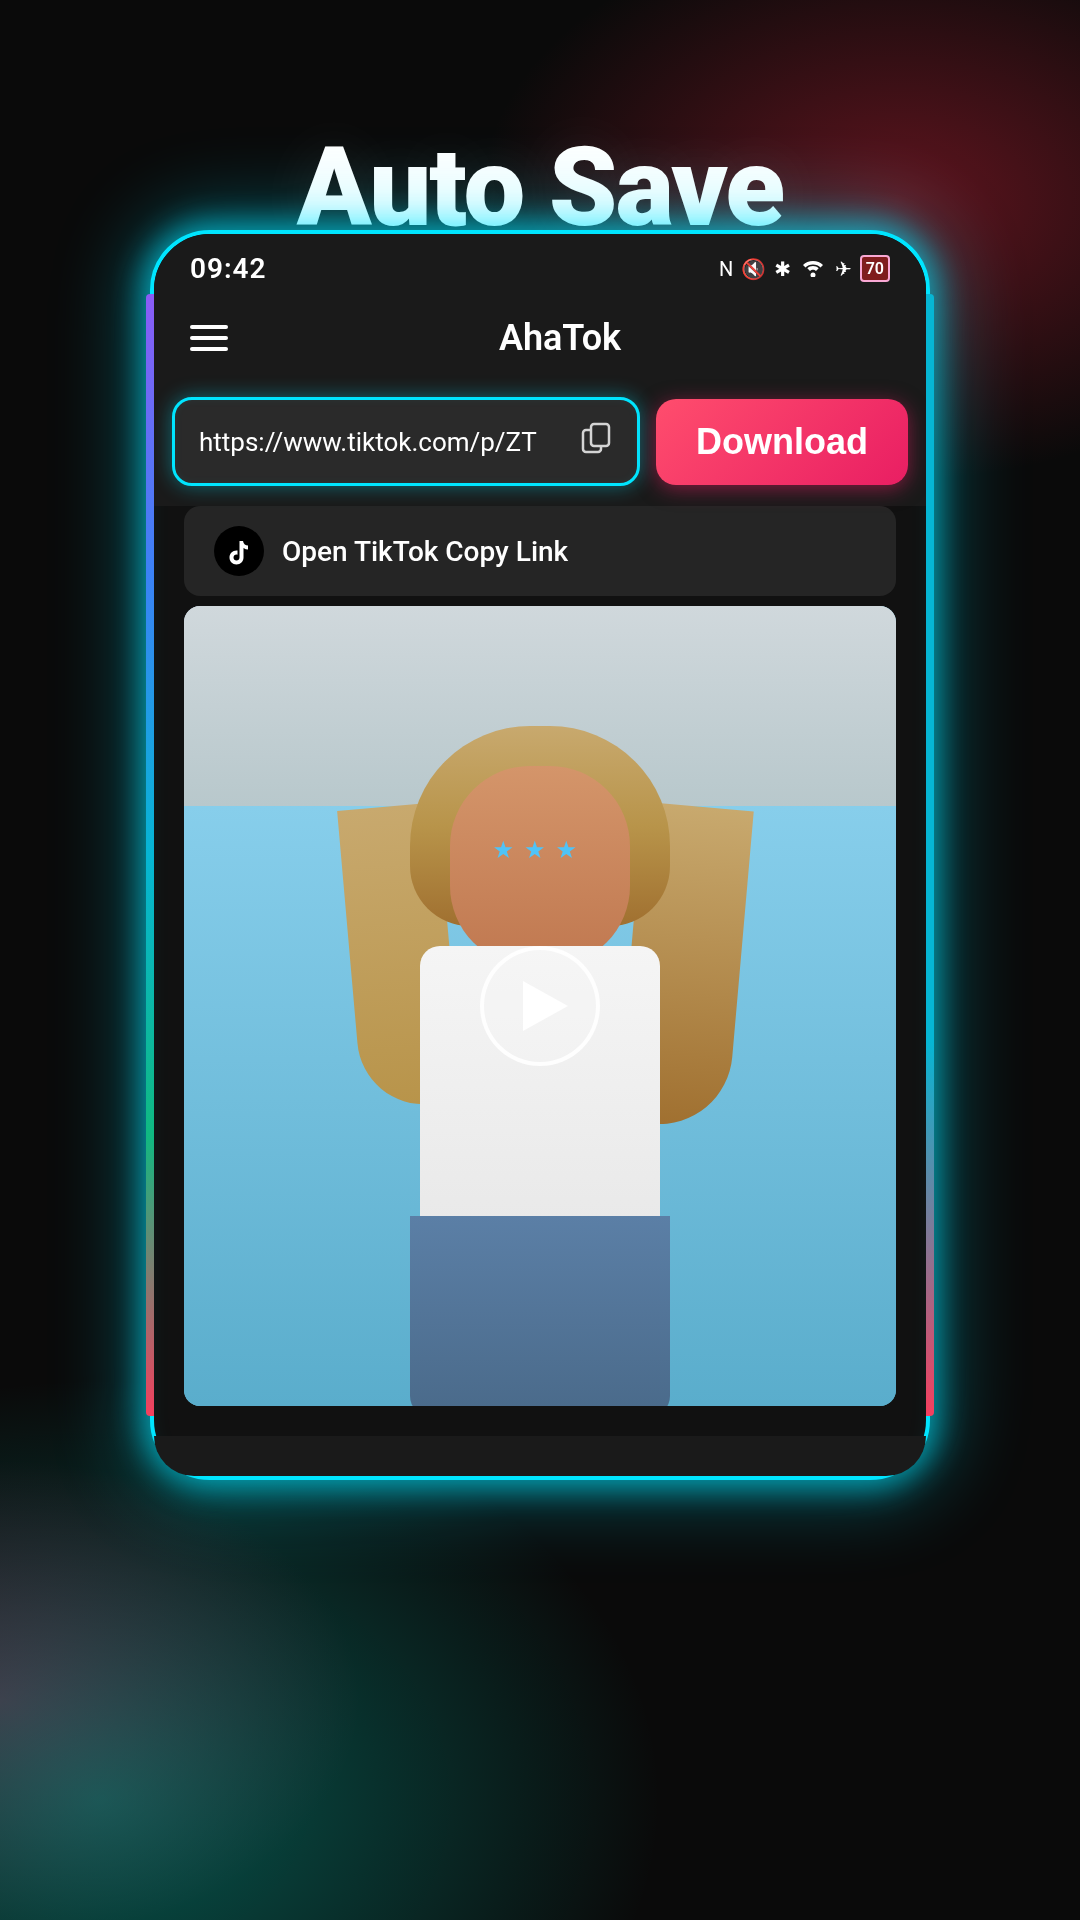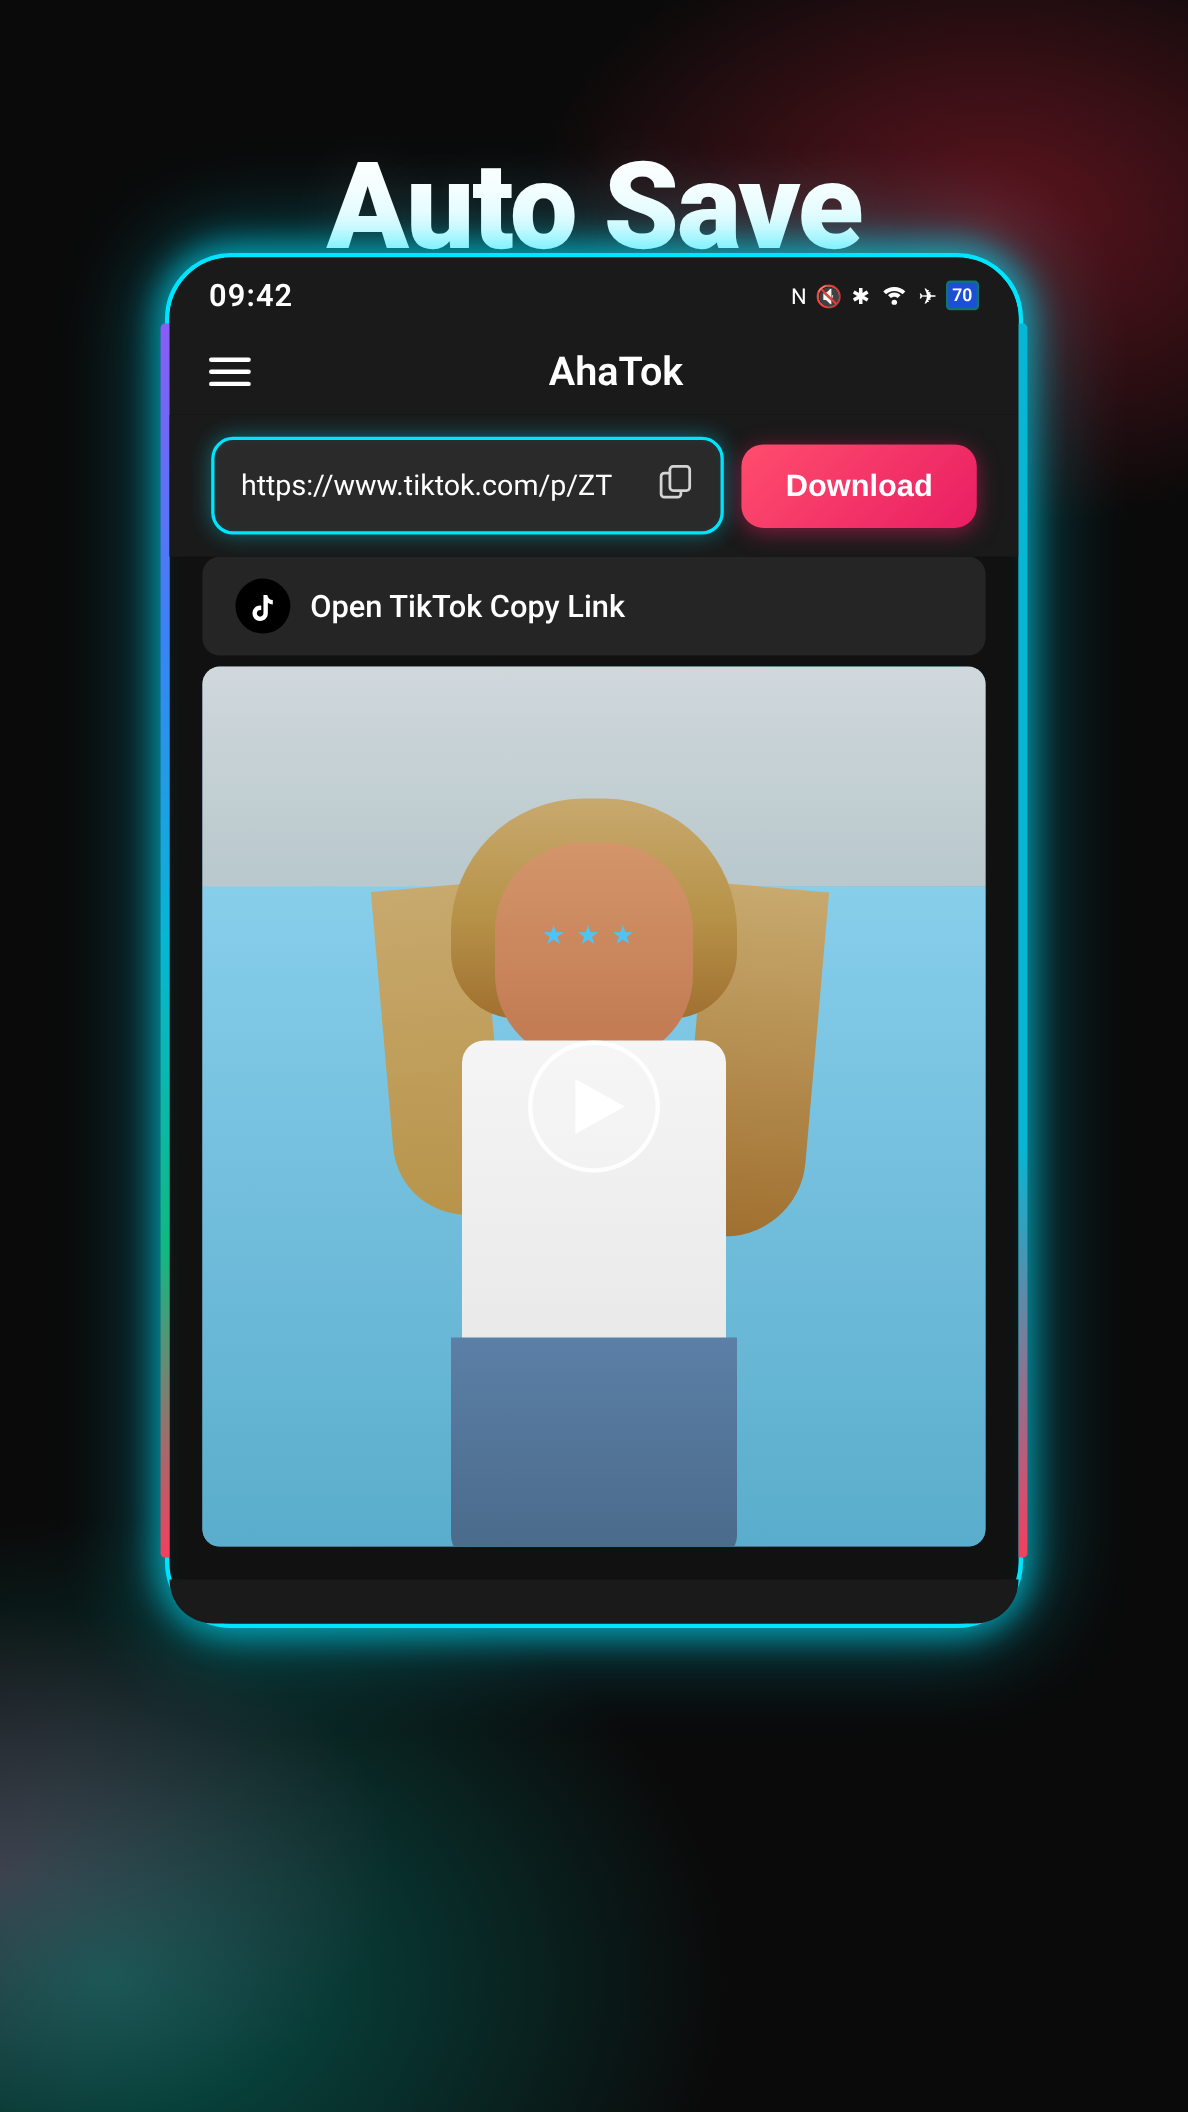--- a/index.html
+++ b/index.html
@@ -114,22 +114,22 @@
     }
 
     .status-icon {
       color: #ffffff;
       font-size: 20px;
     }
 
     .battery-indicator {
       display: inline-flex;
       align-items: center;
-      background: #1d4ed8;
-      border: 2px solid #0f766e;
+      background: #7f1d1d;
+      border: 2px solid #f9a8d4;
       border-radius: 4px;
       padding: 2px 4px;
       font-size: 16px;
       color: #fff;
       font-weight: 600;
       position: relative;
     }
 
     
     .app-header {
@@ -162,21 +162,21 @@
       font-weight: 600;
       color: #ffffff;
       margin-right: 38px;
     }
 
     
     .url-section {
       position: relative;
       display: flex;
       align-items: center;
-      padding: 20px 38px;
+      padding: 20px 18px;
       background: #1a1a1a;
       gap: 16px;
     }
 
     .url-bar {
       flex: 1;
       background: #2a2a2a;
       border: 3px solid #00e5ff;
       border-radius: 20px;
       padding: 22px 24px;
@@ -203,21 +203,21 @@
       border: none;
       border-radius: 20px;
       padding: 22px 40px;
       cursor: pointer;
       box-shadow: 0 4px 20px rgba(233, 30, 99, 0.5);
       position: relative;
       min-width: 200px;
     }
 
     .download-button-text {
-      font-size: 28px;
+      font-size: 36px;
       font-weight: 800;
       color: #ffffff;
     }
 
     
     .tiktok-banner {
       background: #252525;
       margin: 0 30px 10px;
       border-radius: 16px;
       padding: 20px 30px;

